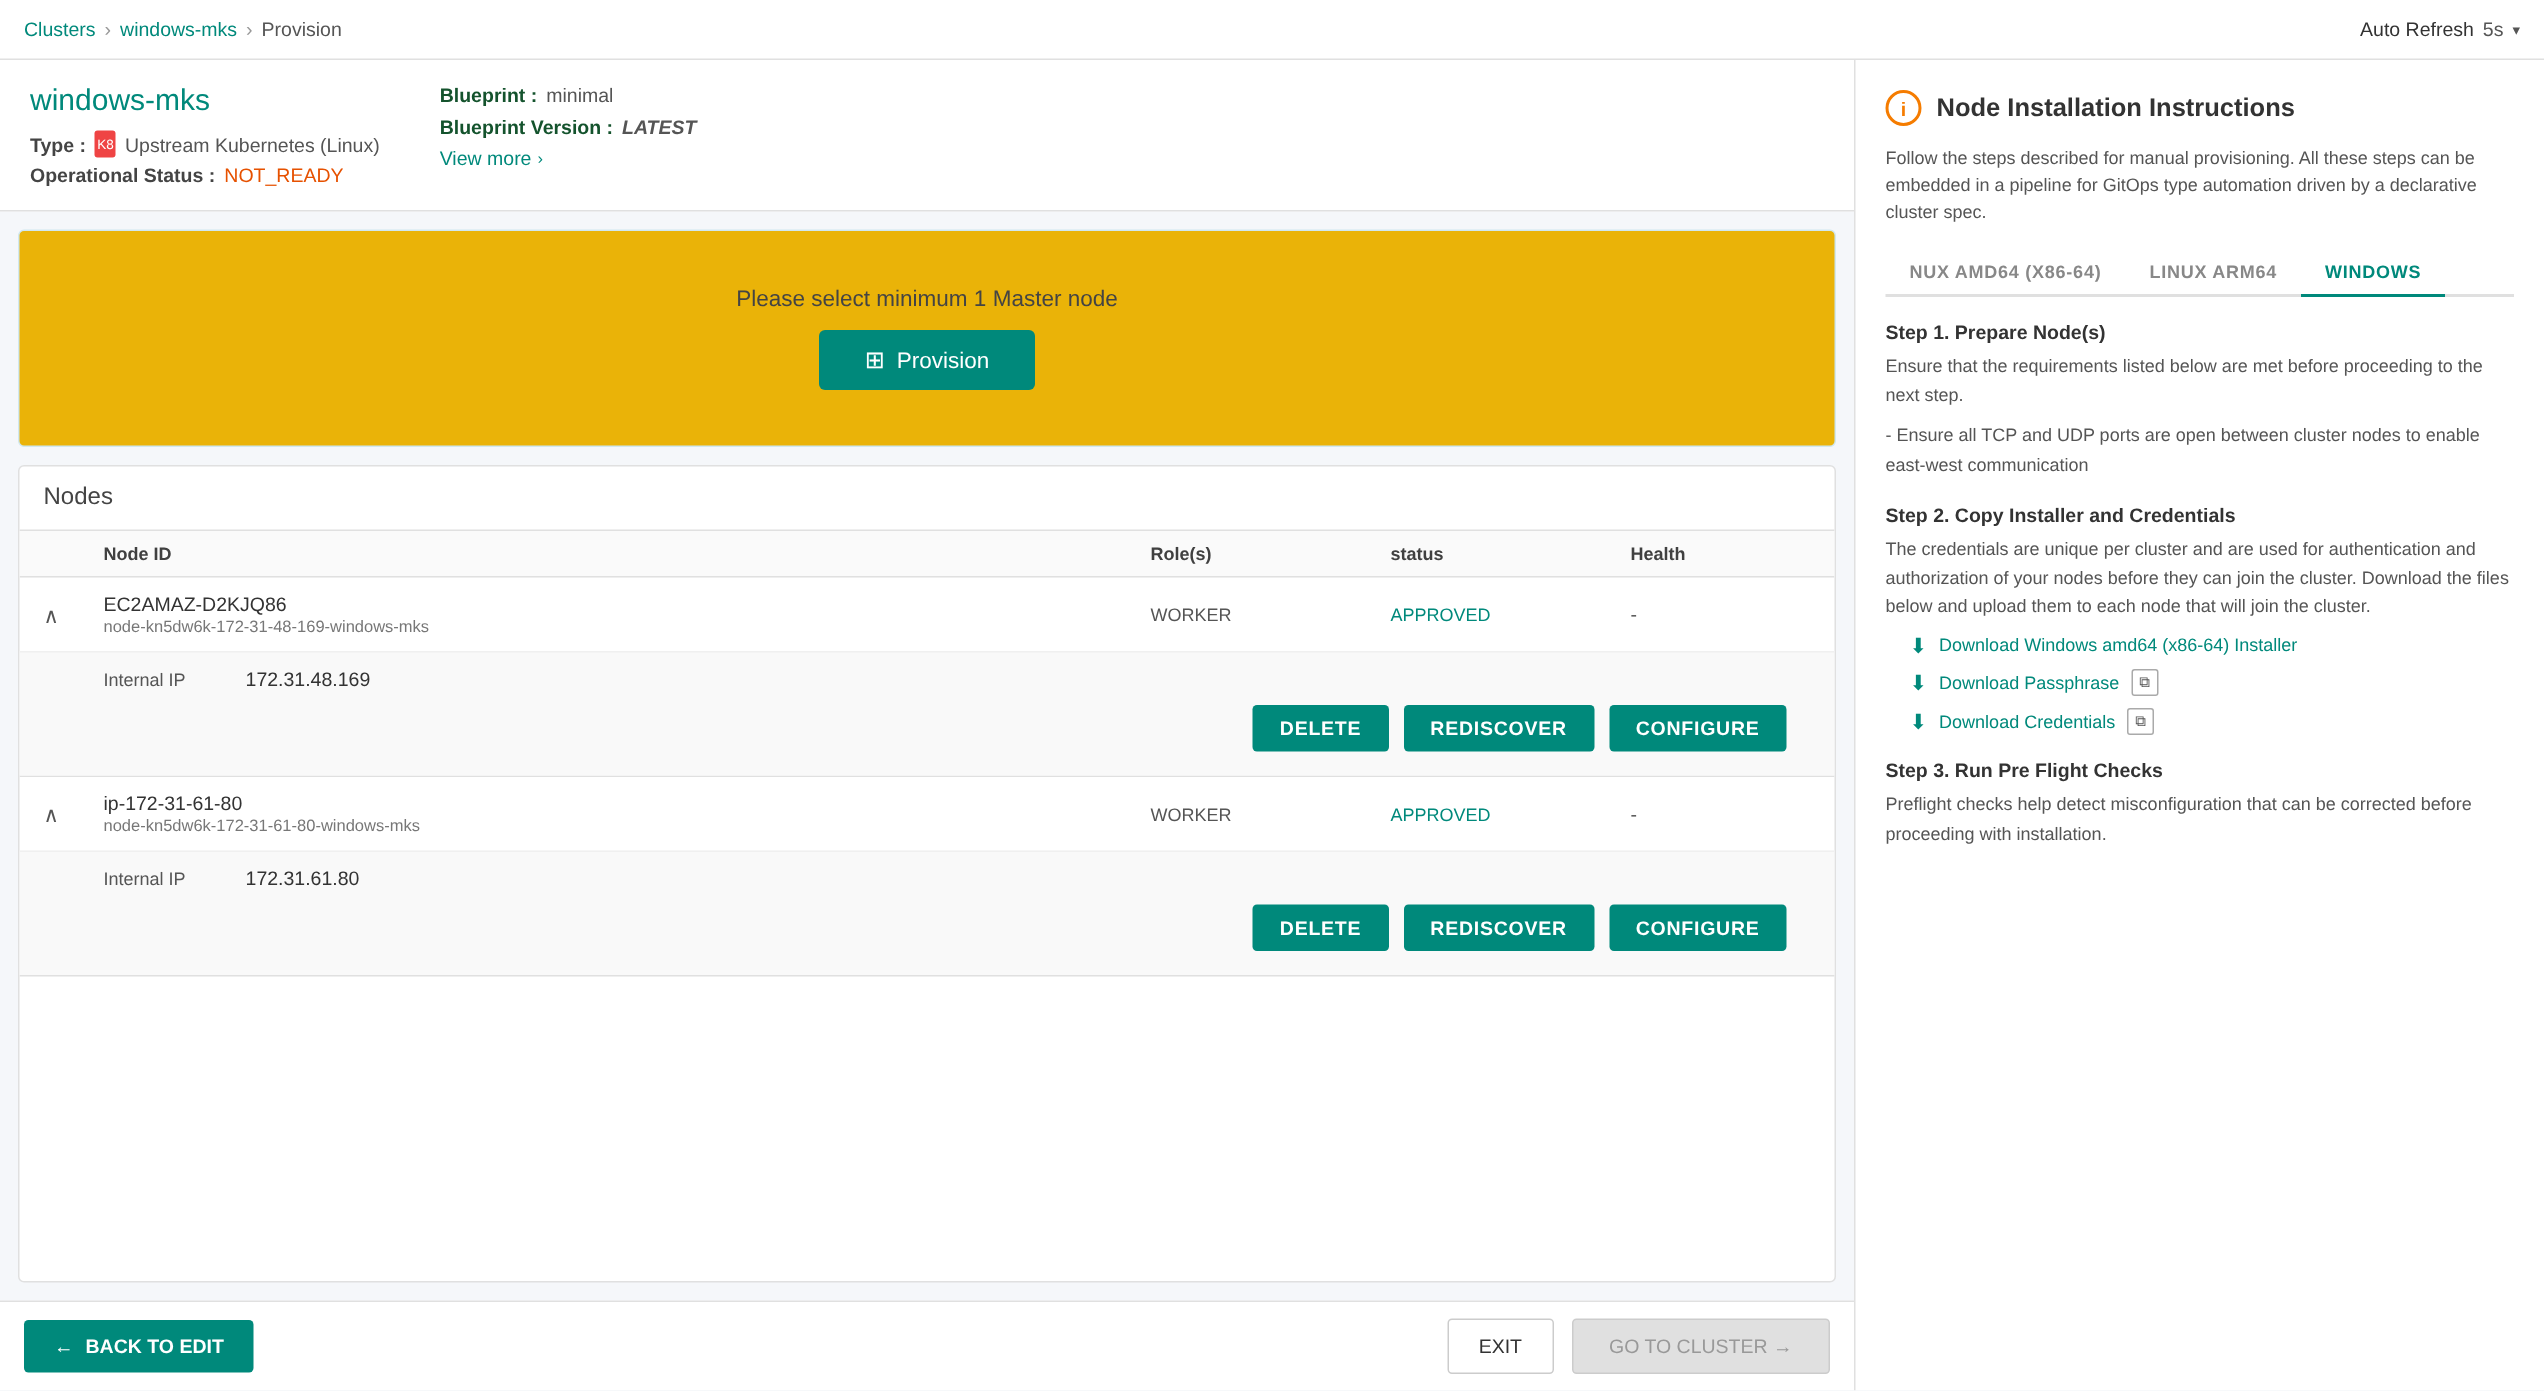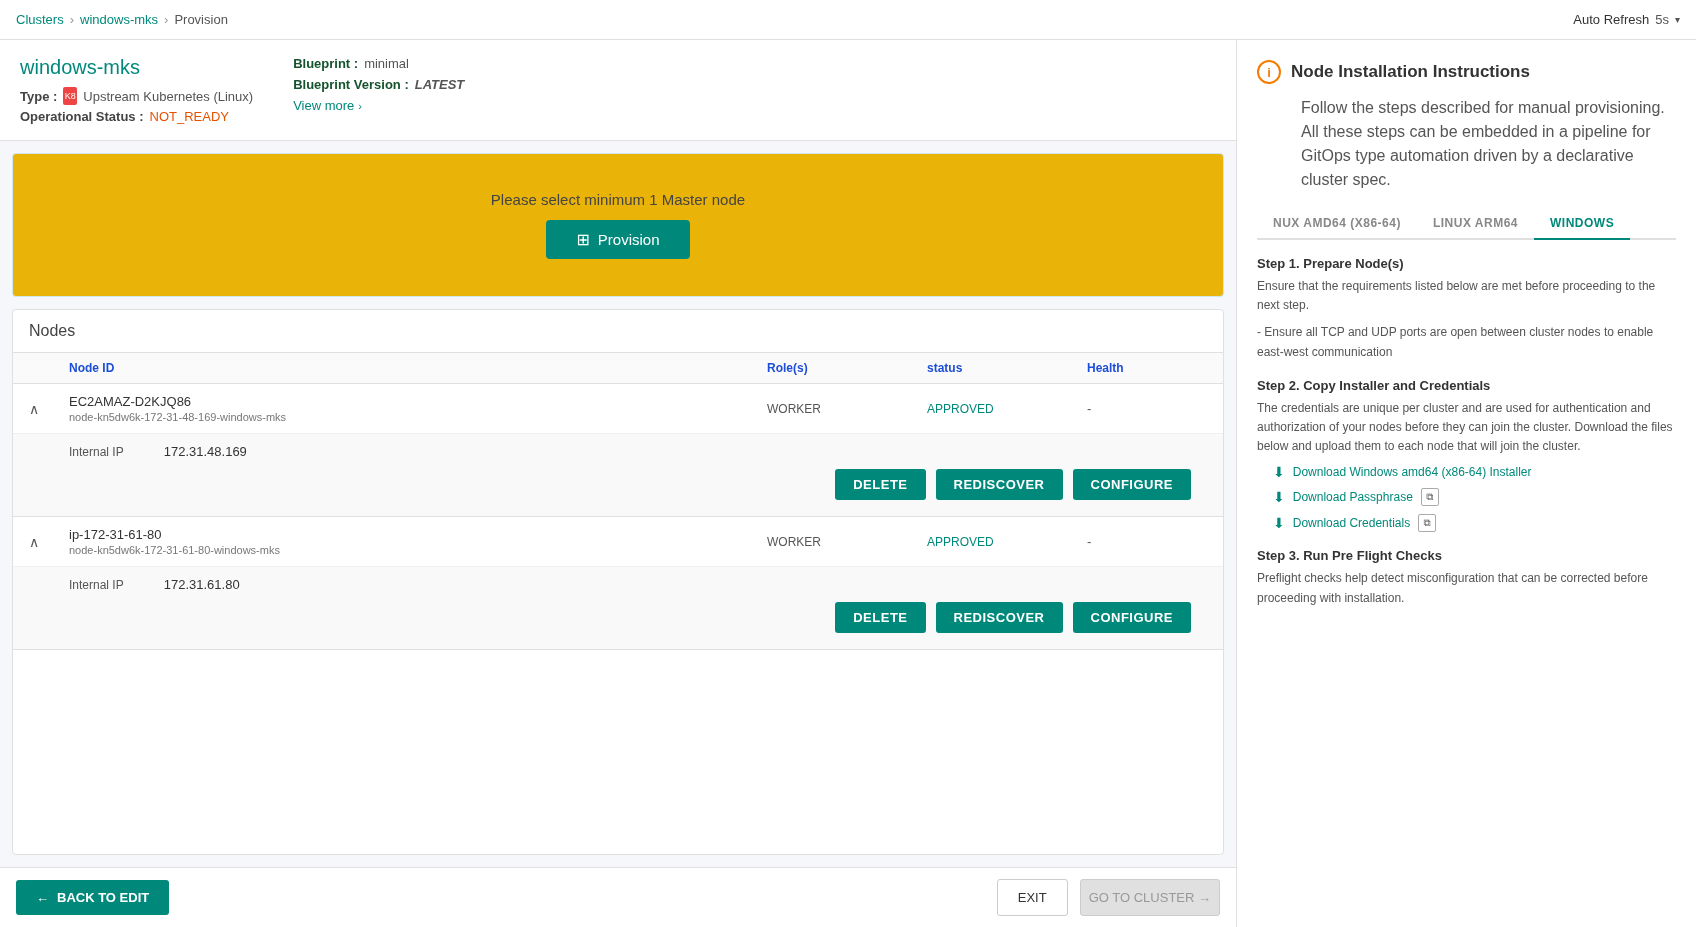--- a/index.html
+++ b/index.html
@@ -54,21 +54,21 @@
       font-size: 15px; cursor: pointer; border-radius: 4px; display: flex; align-items: center; gap: 8px;
     }
     .provision-icon { font-size: 16px; }
 
     
     .nodes-section { flex: 1; overflow-y: auto; margin: 0 12px 12px 12px; background: #fff; border: 1px solid #e0e0e0; border-radius: 4px; }
     .nodes-header { padding: 12px 16px; font-size: 16px; font-weight: 500; color: #444; border-bottom: 1px solid #e0e0e0; }
     .nodes-table-header {
       display: grid; grid-template-columns: 40px 1fr 160px 160px 120px;
       padding: 8px 16px; background: #fafafa; border-bottom: 1px solid #e0e0e0;
-      font-weight: 600; font-size: 12px; color: #1d4ed8;
+      font-weight: 600; font-size: 12px; color: #404040;
     }
     .node-row-container { border-bottom: 1px solid #e0e0e0; }
     .node-main-row {
       display: grid; grid-template-columns: 40px 1fr 160px 160px 120px;
       padding: 10px 16px; align-items: center;
     }
     .node-toggle { cursor: pointer; color: #555; font-size: 14px; }
     .node-id-block { }
     .node-id-main { font-size: 13px; color: #333; font-weight: 500; }
     .node-id-sub { font-size: 11px; color: #777; margin-top: 2px; }
@@ -97,34 +97,34 @@
     .back-btn {
       background: #00897b; color: white; border: none; padding: 10px 20px;
       font-size: 13px; font-weight: 600; cursor: pointer; border-radius: 3px;
       display: flex; align-items: center; gap: 8px;
     }
     .exit-btn {
       background: #fff; color: #333; border: 1px solid #ccc; padding: 10px 20px;
       font-size: 13px; cursor: pointer; border-radius: 3px; margin-left: auto;
     }
     .go-cluster-btn {
-      background: #e0e0e0; color: #999; border: 1px solid #ccc; padding: 10px 8px;
+      background: #e0e0e0; color: #999; border: 1px solid #ccc; padding: 10px 24px;
       font-size: 13px; cursor: not-allowed; border-radius: 3px;
     }
 
     
     .right-panel {
       width: 460px; background: #fff; border-left: 1px solid #e0e0e0;
       display: flex; flex-direction: column; overflow: hidden;
     }
     .right-panel-content { flex: 1; overflow-y: auto; padding: 20px; }
     .instructions-header { display: flex; align-items: center; gap: 10px; margin-bottom: 12px; }
     .info-icon { width: 24px; height: 24px; border-radius: 50%; border: 2px solid #f57c00; color: #f57c00; display: flex; align-items: center; justify-content: center; font-weight: 700; font-size: 13px; }
     .instructions-title { font-size: 17px; font-weight: 600; color: #333; }
-    .instructions-desc { font-size: 16px; color: #555; line-height: 1.5; margin-bottom: 16px; margin-left: 44px; }
+    .instructions-desc { font-size: 12px; color: #555; line-height: 1.5; margin-bottom: 16px; }
 
     
     .os-tabs { display: flex; border-bottom: 2px solid #e0e0e0; margin-bottom: 16px; }
     .os-tab {
       padding: 8px 16px; font-size: 12px; font-weight: 600; color: #888;
       cursor: pointer; border-bottom: 2px solid transparent; margin-bottom: -2px;
       letter-spacing: 0.5px;
     }
     .os-tab.active { color: #00897b; border-bottom-color: #00897b; }
 

